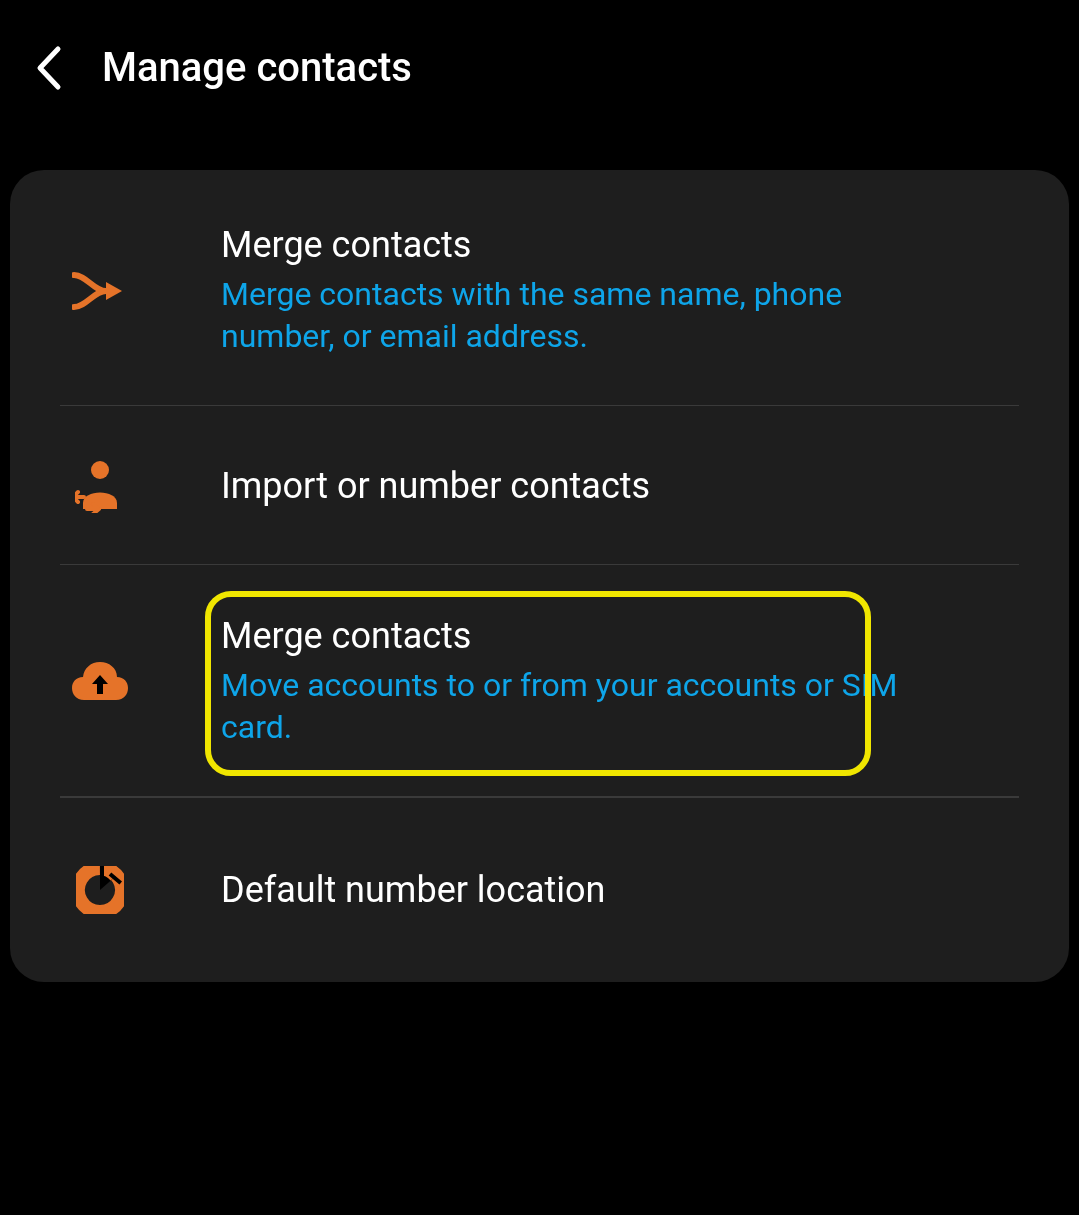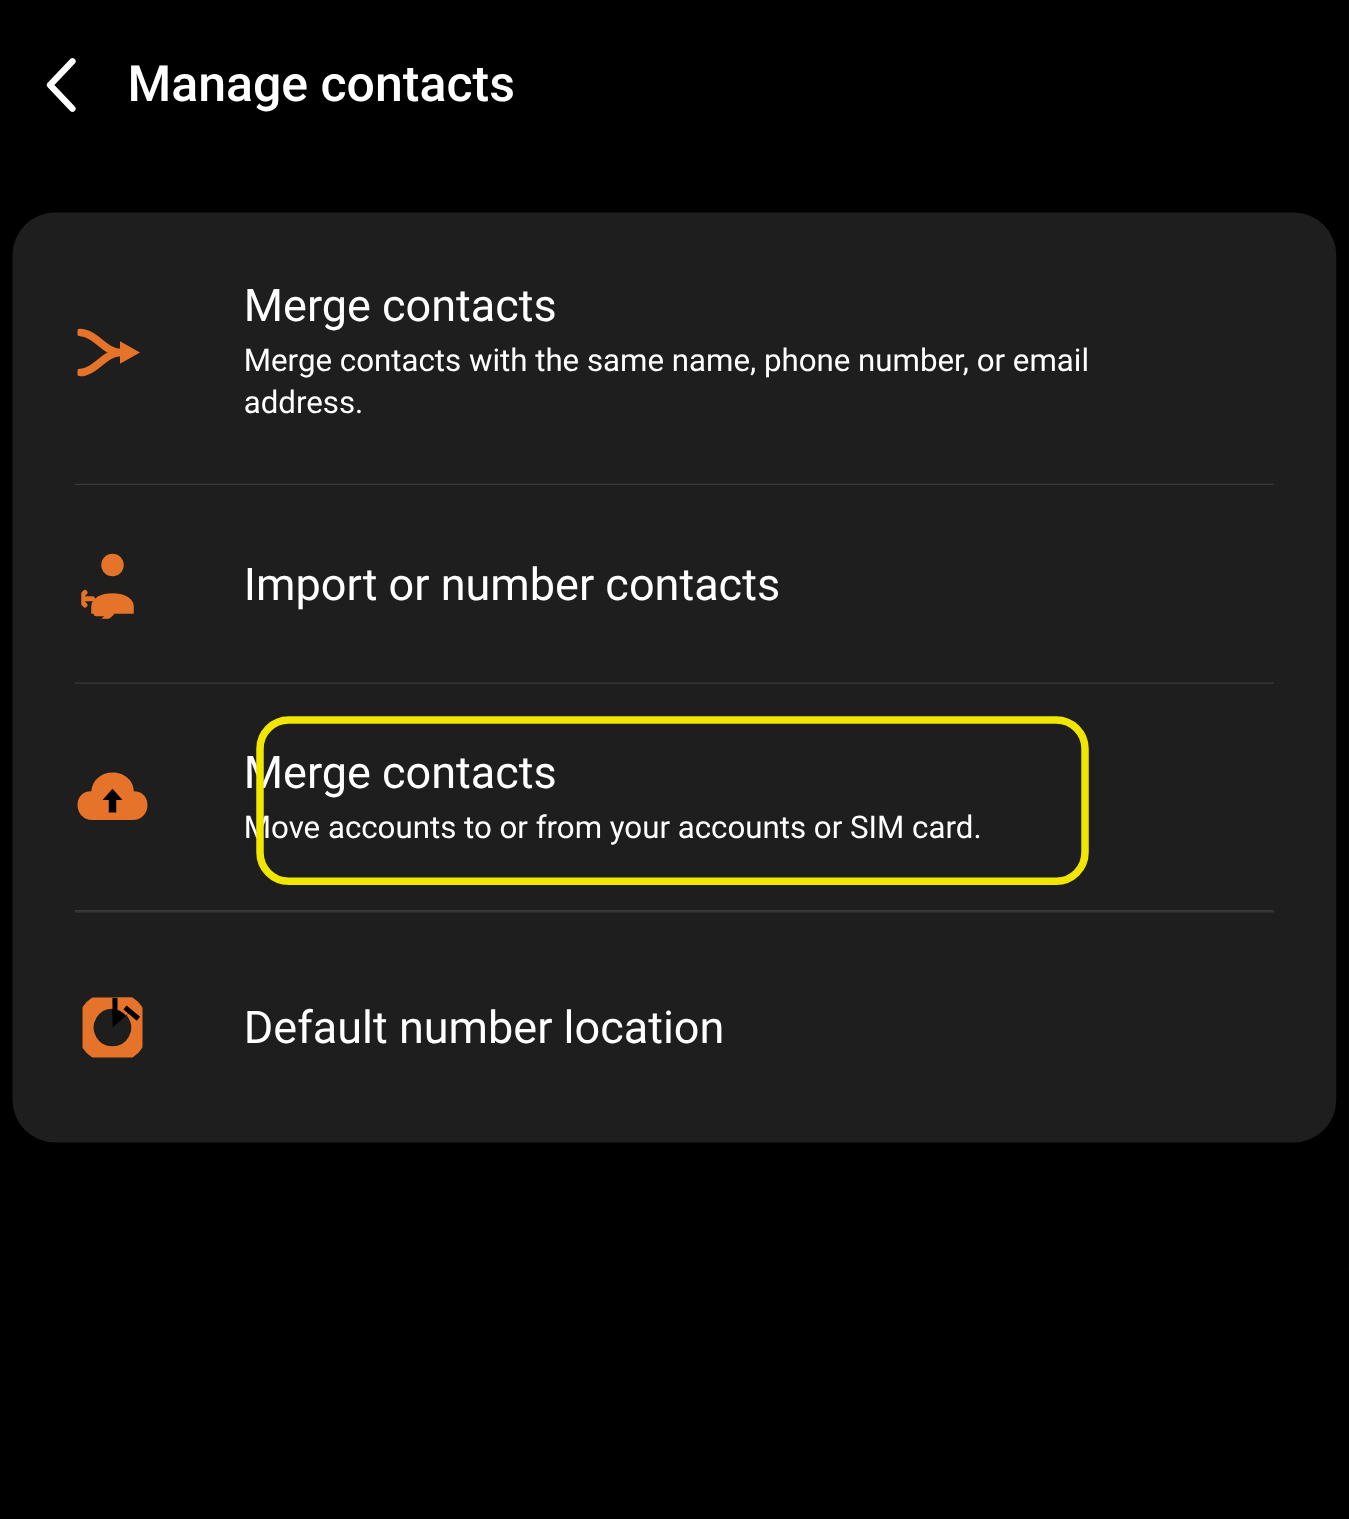--- a/index.html
+++ b/index.html
@@ -39,22 +39,22 @@
     .panel {
       background-color: #1e1e1e;
       border-radius: 34px;
       margin: 35px 10px 0 10px;
       padding: 0 0;
     }
     
     .list-item {
       display: flex;
       align-items: center;
-      padding: 50px 30px 48px 30px;
-      gap: 0;
+      padding: 50px 30px 48px 40px;
+      gap: 16px;
       cursor: pointer;
     }
     
     .list-item-icon {
       width: 60px;
       height: 60px;
       display: flex;
       align-items: center;
       justify-content: center;
       flex-shrink: 0;
@@ -69,22 +69,22 @@
       gap: 8px;
     }
     
     .list-item-title {
       color: #ffffff;
       font-size: 36px;
       font-weight: 400;
     }
     
     .list-item-subtitle {
-      color: #ffffff;
-      font-size: 25px;
+      color: #0ea5e9;
+      font-size: 32px;
       font-weight: 400;
       line-height: 1.3;
       max-width: 740px;
     }
     
     .divider {
       height: 1px;
       background-color: #3a3a3a;
       margin: 0 50px;
     }

